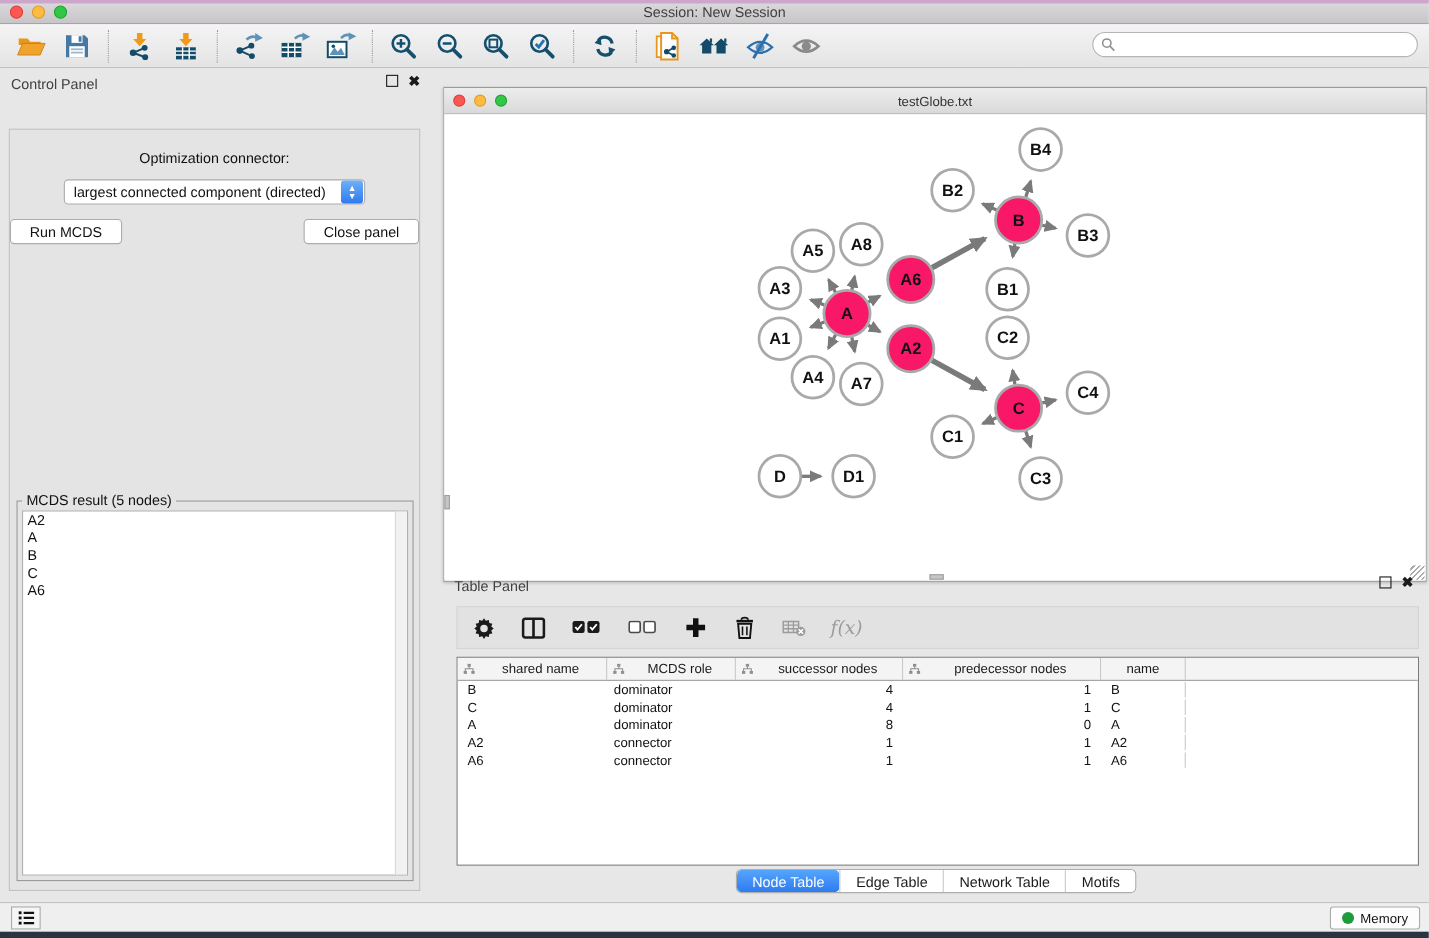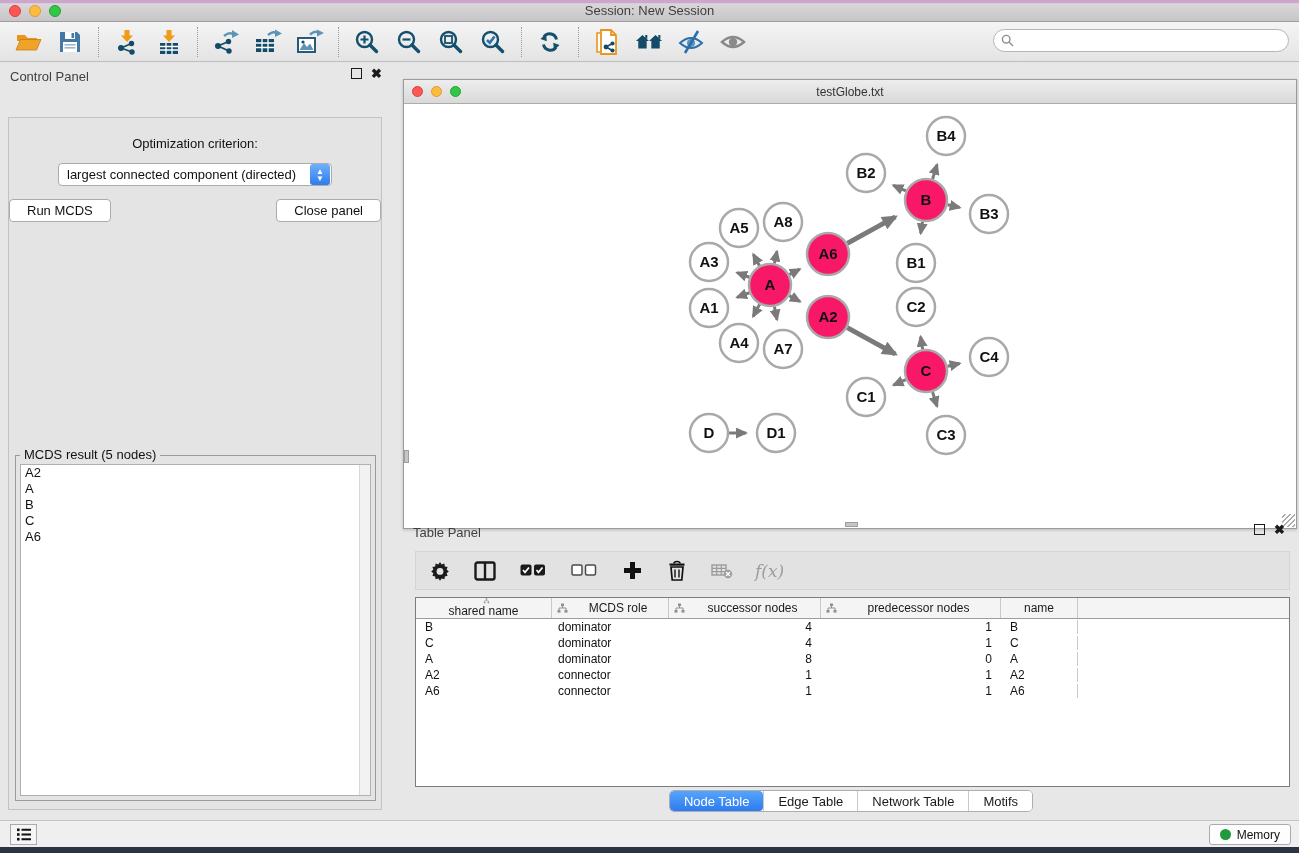--- a/index.html
+++ b/index.html
@@ -87,21 +87,21 @@
   .tp-toolbar { position:absolute; left:12px; top:33px; width:875px; height:39px; background:#E2E2E2;
     border:1px solid #D4D4D4; display:flex; align-items:center; gap:21px; padding-left:12px; }
   .tp-ico { display:flex; align-items:center; justify-content:center; width:24px; height:24px; }
   .fx { font-family:"DejaVu Serif", serif; font-style:italic; font-size:17px; color:#9C9C9C; }
   .dtable { position:absolute; left:12px; top:79px; width:875px; height:190px; background:#fff;
     border:1px solid #7C7C7C; overflow:hidden; }
   .thead { display:flex; height:21px; background:#F4F4F4; border-bottom:1px solid #9E9E9E; }
   .hcell { display:flex; align-items:center; font-size:12px; color:#1A1A1A; border-right:1px solid #C9C9C9; position:relative; }
   .hcell .hlabel { flex:1; text-align:center; }
   .hcell .hico { margin-left:5px; }
-  .c0{width:136px;flex-direction:column;} .c1{width:117px;} .c2{width:152px;} .c3{width:180px;} .c4{width:77px; border-right:1px solid #C9C9C9;}
+  .c0{width:136px;} .c1{width:117px;} .c2{width:152px;} .c3{width:180px;} .c4{width:77px; border-right:1px solid #C9C9C9;}
   .trow { display:flex; height:16px; align-items:center; }
   .tcell { font-size:12px; color:#111; overflow:hidden; white-space:nowrap; }
   .tcell.c0 { padding-left:9px; }
   .tcell.c1 { padding-left:6px; }
   .tcell.c2, .tcell.c3 { text-align:right; padding-right:9px; }
   .tcell.c4 { padding-left:9px; }
   .ttabs { position:absolute; left:0; width:100%; top:272px; display:flex; justify-content:center; }
 
   
   .statusbar { position:absolute; left:0; top:820px; width:100%; height:27px; background:#EFEFEF; border-top:1px solid #C4C4C4; }
@@ -284,21 +284,21 @@
 
     <div class="control-panel">
       <div class="panel-head">
         <div class="panel-title">Control Panel</div>
         <div class="panel-icons">
           <div class="float-ico"></div>
           <div class="close-ico">✖</div>
         </div>
       </div>
       <div class="cp-body">
-        <div class="opt-label">Optimization criterion:</div>
+        <div class="opt-label">Optimization connector:</div>
         <div class="dropdown">
           <div class="val">largest connected component (directed)</div>
           <div class="stepper">
               <span>▲</span>
               <span>▼</span>
             </div>
         </div>
         <div class="btn-row">
           <div class="pbtn">Run MCDS</div>
           <div class="pbtn">Close panel</div>

